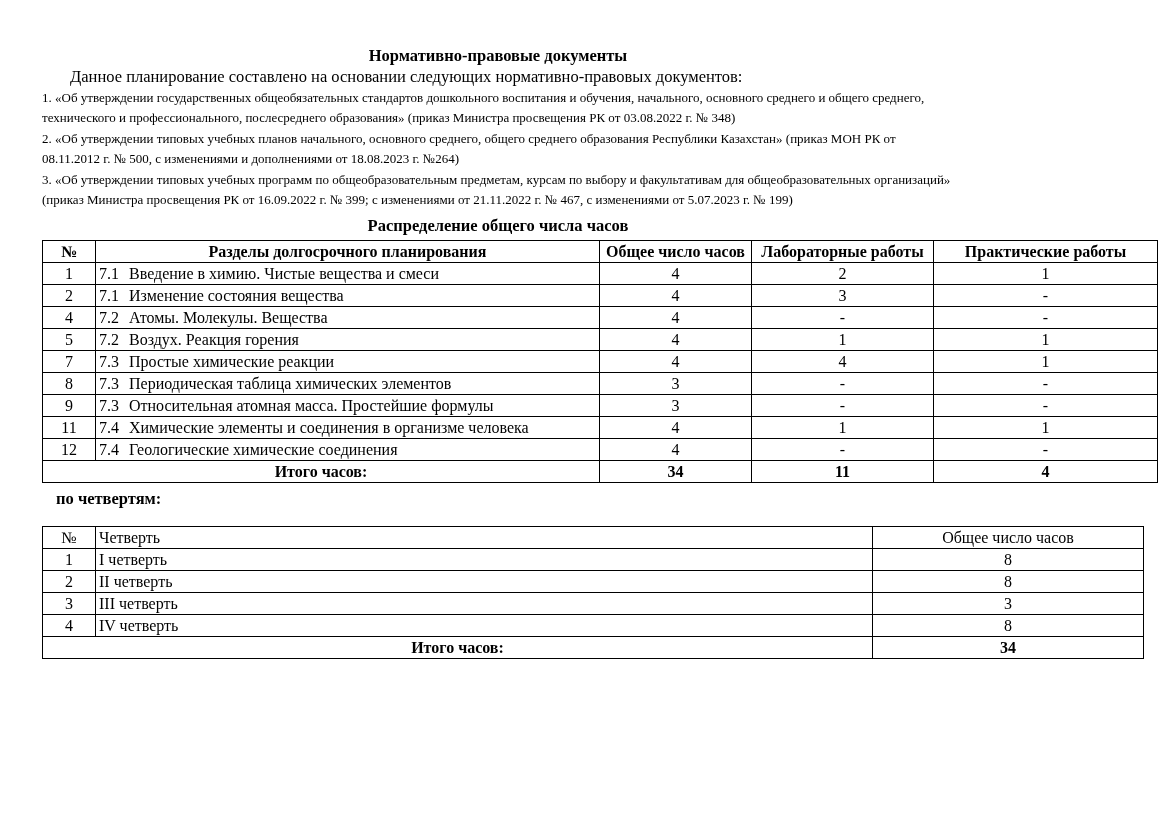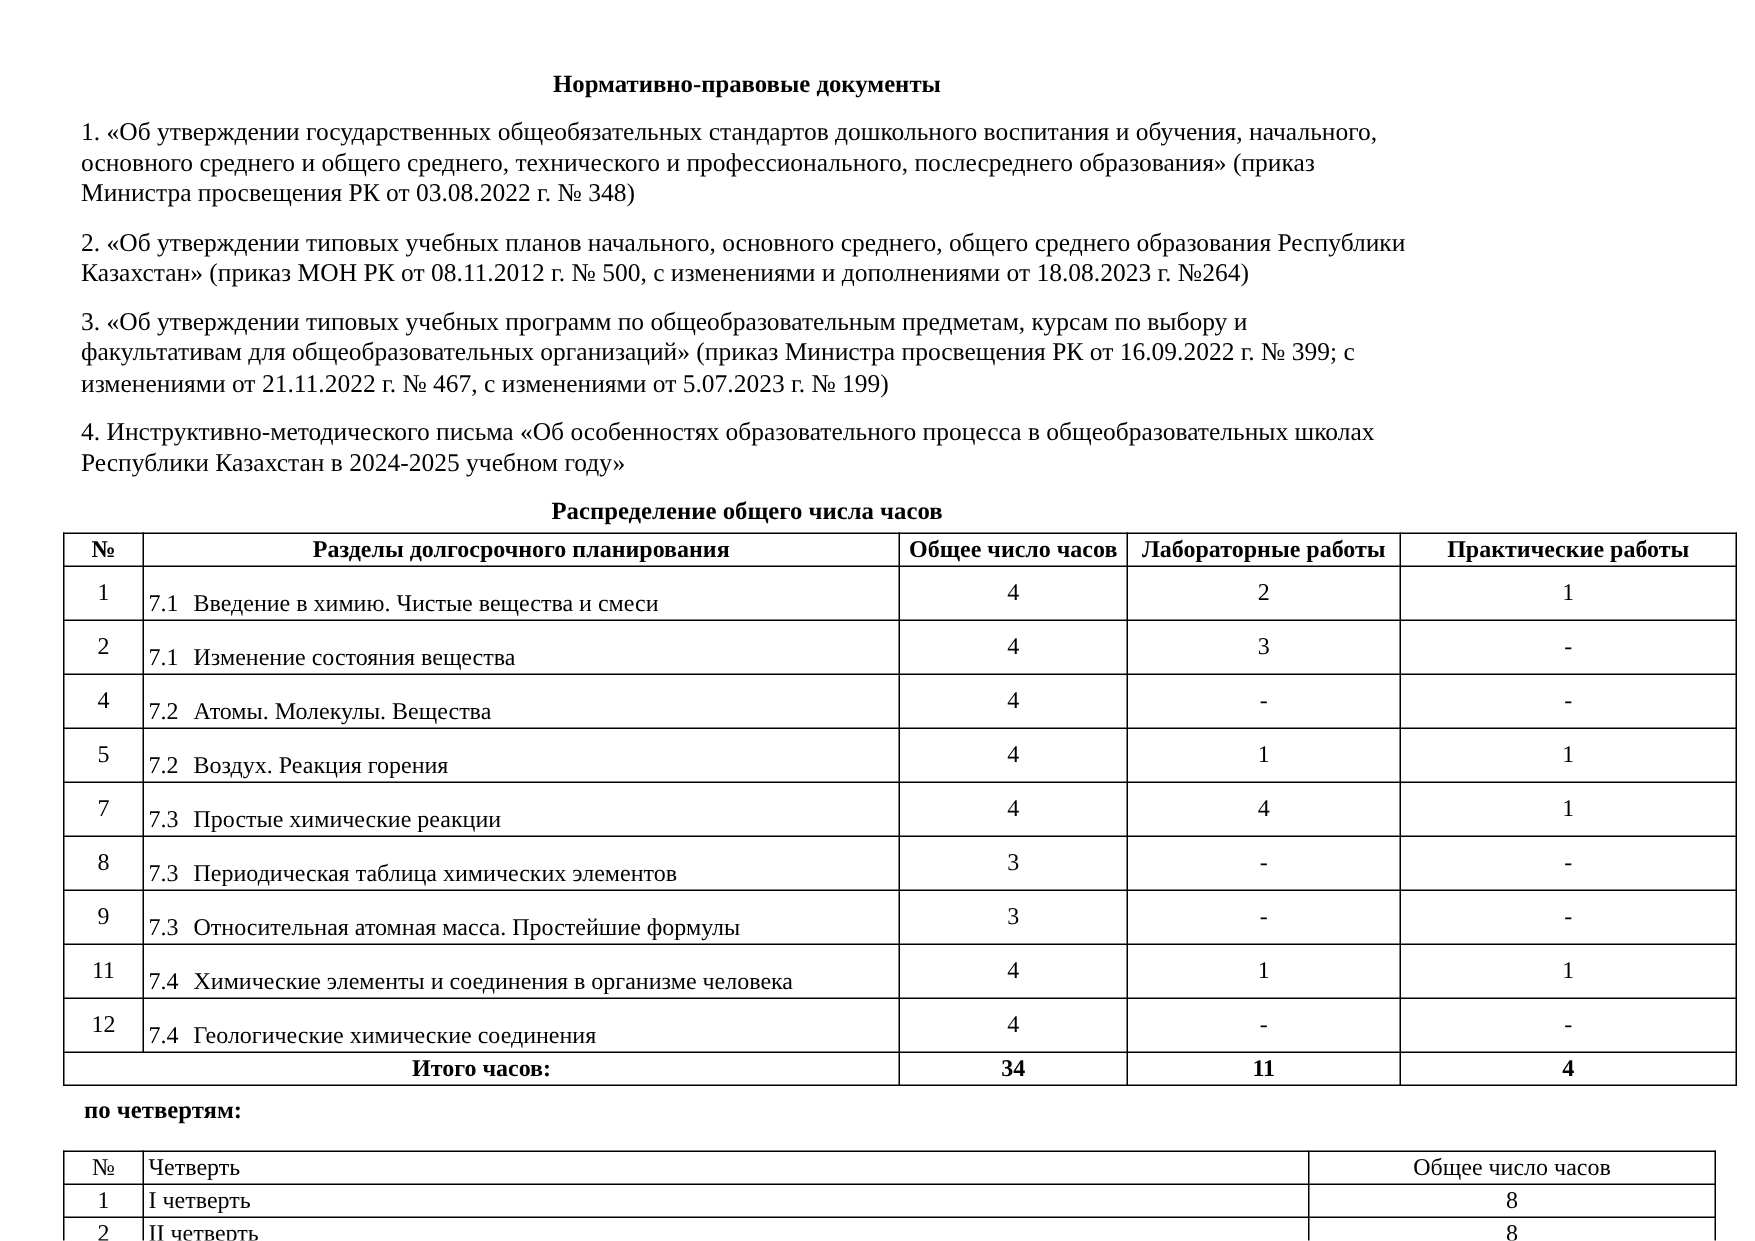--- a/index.html
+++ b/index.html
@@ -32,23 +32,23 @@
     margin: 0 0 1px 0;
   }
   .intro-line {
     font-size: 16.5px;
     line-height: 20.5px;
     margin: 0;
     text-indent: 28px;
     text-align: left;
   }
   .para {
-    font-size: 17px;
+    font-size: 13px;
     line-height: 20.5px;
-    margin: 12px;
+    margin: 0;
     text-align: left;
   }
 
   .section-title {
     text-align: center;
     font-weight: bold;
     font-size: 16.5px;
     line-height: 20px;
     margin: 5px 0 0 0;
   }
@@ -81,21 +81,21 @@
   table.grid th {
     text-align: center;
     font-weight: bold;
   }
   .c-num      { width: 46px;  text-align: center; font-weight: bold; }
   .c-topic    { width: 497px; text-align: left; padding-left: 12px; }
   .c-hours    { width: 145px; text-align: center; }
   .c-lab      { width: 175px; text-align: center; }
   .c-prac     { width: 217px; text-align: center; }
 
-  .topic-code { display: inline-block; min-width: 30px; margin-top: 14px; }
+  .topic-code { display: inline-block; min-width: 30px; }
 
   tr.total-row td {
     font-weight: bold;
     text-align: center;
   }
   tr.total-row td.total-label {
     text-align: center;
   }
 
   
@@ -123,25 +123,25 @@
     text-align: center;
   }
 </style>
 </head>
 <body>
 
 <div class="page">
 
   <h1 class="doc-title">Нормативно-правовые документы</h1>
 
+  <p class="intro-line">Данное планирование составлено на основании следующих нормативно-правовых документов:</p>
 
   <p class="para">1. «Об утверждении государственных общеобязательных стандартов дошкольного воспитания и обучения, начального, основного среднего и общего среднего, технического и профессионального, послесреднего образования» (приказ Министра просвещения РК от 03.08.2022 г. № 348)</p>
   <p class="para">2. «Об утверждении типовых учебных планов начального, основного среднего, общего среднего образования Республики Казахстан» (приказ МОН РК от 08.11.2012 г. № 500, с изменениями и дополнениями от 18.08.2023 г. №264)</p>
   <p class="para">3. «Об утверждении типовых учебных программ по общеобразовательным предметам, курсам по выбору и факультативам для общеобразовательных организаций» (приказ Министра просвещения РК от 16.09.2022 г. № 399; с изменениями от 21.11.2022 г. № 467, с изменениями от 5.07.2023 г. № 199)</p>
-  <p class="para">4. Инструктивно-методического письма «Об особенностях образовательного процесса в общеобразовательных школах Республики Казахстан в 2024-2025 учебном году»</p>
 
   <h2 class="section-title">Распределение общего числа часов</h2>
 
   <table class="grid">
     <thead>
       <tr>
         <th class="c-num">№</th>
         <th class="c-topic" style="text-align:center;padding-left:3px;">Разделы долгосрочного планирования</th>
         <th class="c-hours">Общее число часов</th>
         <th class="c-lab">Лабораторные работы</th>

